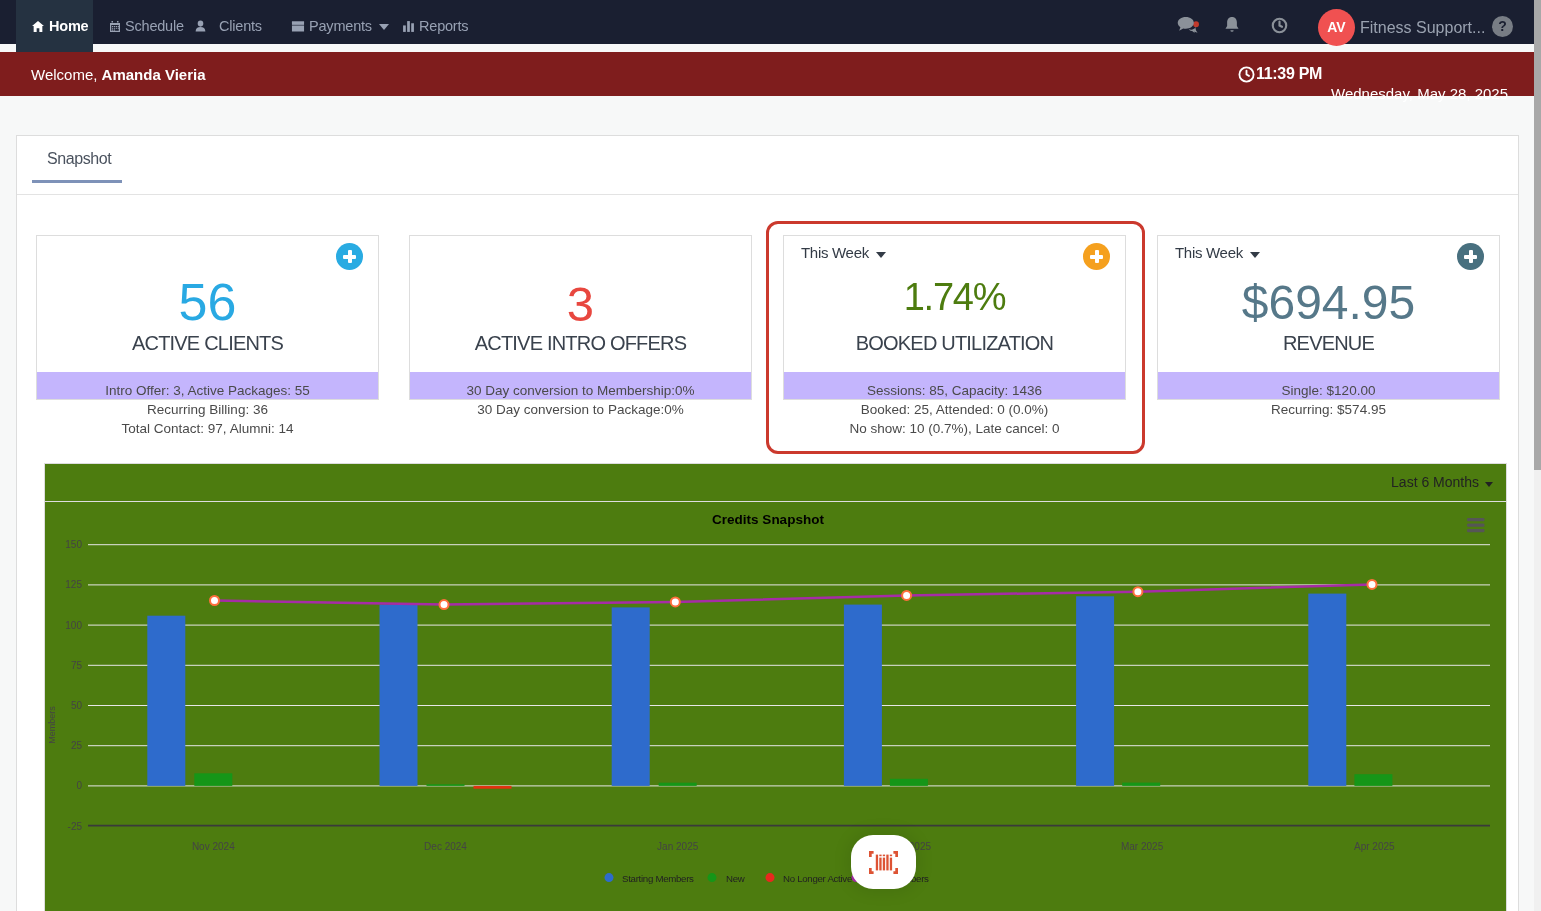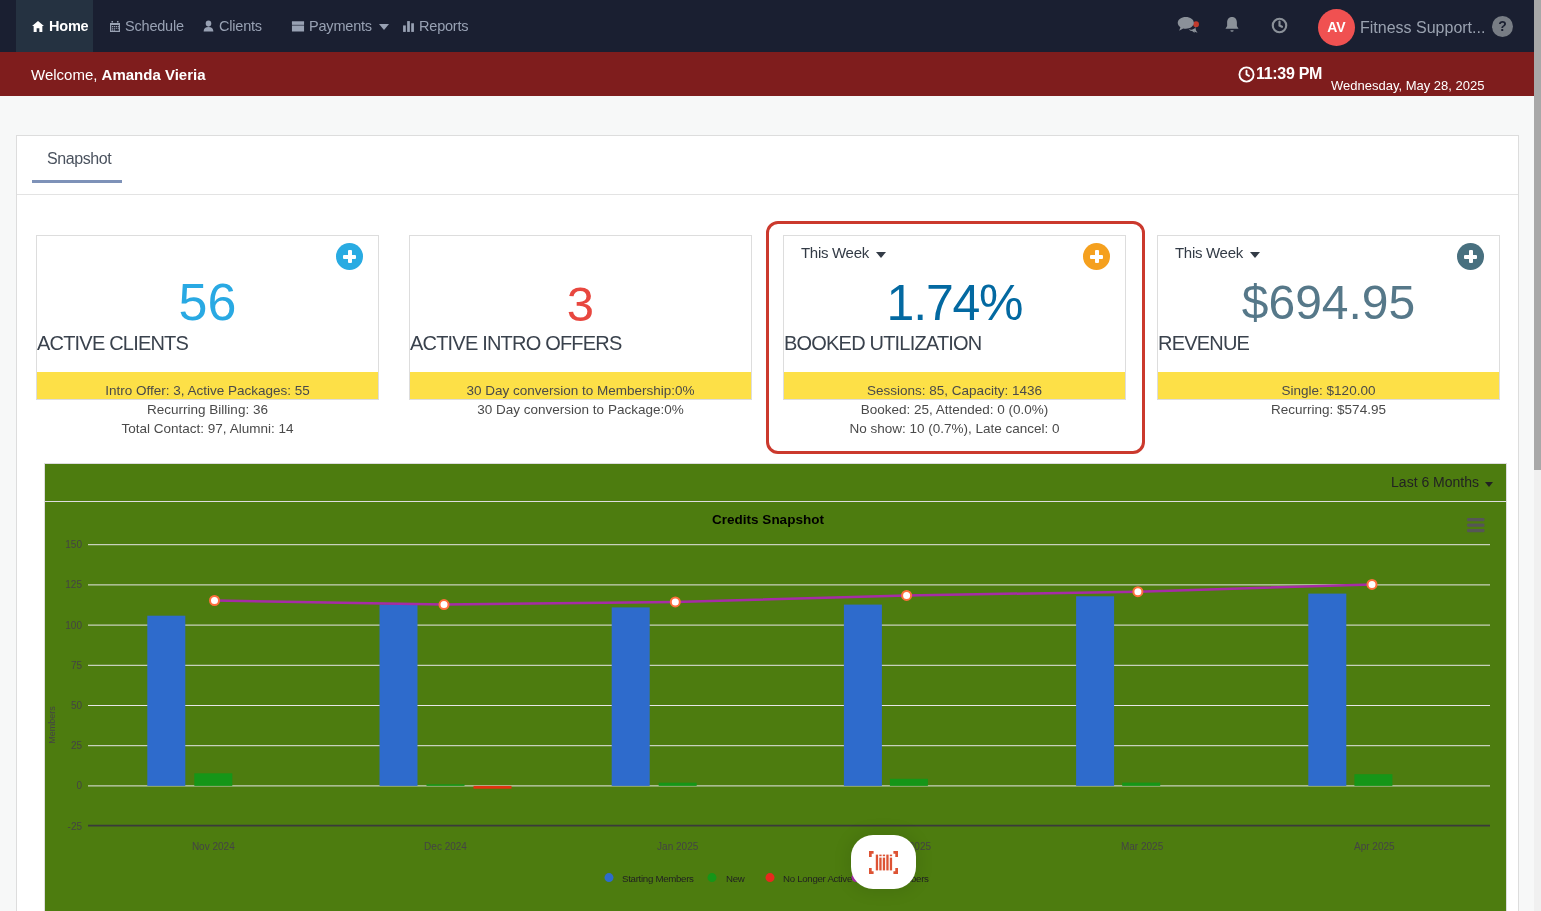--- a/index.html
+++ b/index.html
@@ -2,40 +2,40 @@
 <html><head>
 <meta charset="utf-8">
 <style>
   * { margin:0; padding:0; box-sizing:border-box; }
   html,body { width:1541px; height:911px; overflow:hidden; }
   body { font-family:"Liberation Sans", sans-serif; background:#f7f8f8; }
   #stage { position:relative; width:1541px; height:911px; overflow:hidden; }
   .abs { position:absolute; }
 
   
-  #nav { position:absolute; left:0; top:0; width:1541px; height:52px; background:#1a1f31; }
+  #nav { position:absolute; left:0; top:0; width:1541px; height:44px; background:#1a1f31; }
   #hometab { position:absolute; left:16px; top:0; width:77px; height:52px; background:#253241; }
   .navitem { position:absolute; top:0; height:52px; display:flex; align-items:center; color:#98a1b3; font-size:14.5px; letter-spacing:-0.2px; }
   .navitem svg { margin-right:4px; flex:none; }
   .navitem.active { color:#ffffff; font-weight:bold; }
 
   
   #welcome { position:absolute; left:0; top:52px; width:1541px; height:44px; background:#7f1d1d; color:#fff; }
 
   
   #panel { position:absolute; left:16px; top:135px; width:1503px; height:776px; background:#fff; border:1px solid #ddd; border-bottom:none; }
   #tabrow { position:absolute; left:0; top:0; width:1501px; height:59px; border-bottom:1px solid #e3e3e3; }
   #snaptab { position:absolute; left:30px; top:14px; font-size:16px; color:#4a525e; letter-spacing:-0.4px; }
   #snapline { position:absolute; left:15px; top:44px; width:90px; height:3px; background:#7e92b8; }
 
   
   .card { position:absolute; top:235px; width:343px; height:165px; background:#fff; border:1px solid #ddd; }
-  .card .foot { position:absolute; left:0; right:0; top:136px; bottom:0; background:#fde047; text-align:center; color:#4a4a4a; font-size:13.5px; line-height:19px; padding-top:9px; }
+  .card .foot { position:absolute; left:0; right:0; top:136px; bottom:0; background:#c4b5fd; text-align:center; color:#4a4a4a; font-size:13.5px; line-height:19px; padding-top:9px; }
   .card .num  { position:absolute; left:0; right:0; text-align:center; line-height:1; }
-  .card .lbl  { position:absolute; left:0; right:0; text-align:left; top:97px; font-size:20px; color:#3a424d; letter-spacing:-0.8px; line-height:1; }
+  .card .lbl  { position:absolute; left:0; right:0; text-align:center; top:97px; font-size:20px; color:#3a424d; letter-spacing:-0.8px; line-height:1; }
   .plusbtn { position:absolute; top:7px; right:15px; width:27px; height:27px; border-radius:50%; }
   .plusbtn:before { content:""; position:absolute; left:50%; top:50%; width:13px; height:4px; margin-left:-6.5px; margin-top:-2px; background:#fff; border-radius:1px; }
   .plusbtn:after  { content:""; position:absolute; left:50%; top:50%; width:4px; height:13px; margin-left:-2px; margin-top:-6.5px; background:#fff; border-radius:1px; }
   .thisweek { position:absolute; left:17px; top:8px; font-size:15px; color:#333b46; letter-spacing:-0.3px; }
   .caret { display:inline-block; width:0; height:0; border-left:5px solid transparent; border-right:5px solid transparent; border-top:6px solid currentColor; vertical-align:middle; margin-left:7px; margin-top:2px; }
   #redbox { position:absolute; left:766px; top:221px; width:379px; height:233px; border:3px solid #cb392d; border-radius:12px; }
 
   
   #chartpanel { position:absolute; left:44px; top:463px; width:1463px; height:511px; background:#4d7c0f; border:1px solid #ddd; border-bottom:none; }
   #chartbar { position:absolute; left:0; top:0; width:1461px; height:38px; border-bottom:1px solid #ddd; }
@@ -60,21 +60,21 @@
           <path d="M12 2 L23 11 H20 V22 H14.5 V15 H9.5 V22 H4 V11 H1 Z"></path>
         </svg>
       <span>Home</span>
     </div>
     <div class="navitem" style="left:109px;">
       <svg width="12" height="13" viewBox="0 0 24 24" fill="#98a1b3">
           <path d="M5 1 h3 v3 h-3 z M16 1 h3 v3 h-3 z M2 5 h20 v18 h-20 z M4.5 9 h15 v11.5 h-15 z M6 11 h2.4 v2 h-2.4 z M9.8 11 h2.4 v2 h-2.4 z M13.6 11 h2.4 v2 h-2.4 z M17.4 11 h2.2 v2 h-2.2 z M6 14.5 h2.4 v2 h-2.4 z M9.8 14.5 h2.4 v2 h-2.4 z M13.6 14.5 h2.4 v2 h-2.4 z M17.4 14.5 h2.2 v2 h-2.2 z M6 18 h2.4 v2 h-2.4 z M9.8 18 h2.4 v2 h-2.4 z" fill-rule="evenodd" clip-rule="evenodd"></path>
         </svg>
       <span>Schedule</span>
     </div>
-    <div class="navitem" style="left:202px;">
+    <div class="navitem" style="left:194px;gap:8px;">
       <svg width="13" height="14" viewBox="0 0 24 24" fill="#98a1b3">
           <path d="M12 2 a5.2 5.6 0 0 1 0 11.2 a5.2 5.6 0 0 1 0 -11.2 Z M3 22 c0-5.2 3.6-8 9-8 c5.4 0 9 2.8 9 8 Z"></path>
         </svg>
       <span>Clients</span>
     </div>
     <div class="navitem" style="left:291px;">
       <svg width="14" height="11" viewBox="0 0 24 20" fill="#98a1b3">
           <path d="M1 1 h22 v18 h-22 z M1 8 h22 v-4 h-22 z" fill-rule="evenodd"></path>
           <rect x="1" y="1" width="22" height="6"></rect>
         </svg>
@@ -108,21 +108,21 @@
     <div class="abs" style="left:1492px; top:16px; width:21px; height:21px; border-radius:50%; background:#787d85; color:#1a1f31; font-weight:bold; font-size:14px; text-align:center; line-height:21px;">?</div>
   </div>
 
   <div id="welcome">
     <div class="abs" style="left:31px; top:14px; font-size:15px;">Welcome, <b>Amanda Vieria</b></div>
     <svg class="abs" style="left:1238px; top:14px;" width="17" height="17" viewBox="0 0 24 24" fill="none" stroke="#fff" stroke-width="2.6">
         <circle cx="12" cy="12" r="10"></circle>
         <path d="M12 6.5 V12 L15.5 14" stroke-linecap="round"></path>
       </svg>
     <div class="abs" style="left:1256px; top:13px; font-size:16px; font-weight:bold; letter-spacing:-0.3px;">11:39 PM</div>
-    <div class="abs" style="left:1331px; top:26px; font-size:13px;">Wednesday, May 28, 2025</div>
+    <div class="abs" style="left:1331px; top:33px; font-size:15px;">Wednesday, May 28, 2025</div>
   </div>
 
   <div id="panel">
     <div id="tabrow">
       <div id="snaptab">Snapshot</div>
       <div id="snapline"></div>
     </div>
   </div>
 
   <div class="card" style="left:36px;padding-left:40px;">
@@ -133,21 +133,21 @@
   </div>
   <div class="card" style="left:409px;">
     <div class="num" style="top:44px; font-size:49px; color:#e8473f;">3</div>
     <div class="lbl">ACTIVE INTRO OFFERS</div>
     <div class="foot">30 Day conversion to Membership:0%<br>30 Day conversion to Package:0%</div>
   </div>
   <div id="redbox"></div>
   <div class="card" style="left:783px;">
     <div class="thisweek">This Week<span class="caret"></span></div>
     <div class="plusbtn" style="background:#f5a01e;"></div>
-    <div class="num" style="top:42px; font-size:50px; color:#0369a1; letter-spacing:-1.2px;">1.74%</div>
+    <div class="num" style="top:42px; font-size:38px; color:#4d7c0f; letter-spacing:-1.2px;">1.74%</div>
     <div class="lbl">BOOKED UTILIZATION</div>
     <div class="foot">Sessions: 85, Capacity: 1436<br>Booked: 25, Attended: 0 (0.0%)<br>No show: 10 (0.7%), Late cancel: 0</div>
   </div>
   <div class="card" style="left:1157px;">
     <div class="thisweek">This Week<span class="caret"></span></div>
     <div class="plusbtn" style="background:#48707f;"></div>
     <div class="num" style="top:43px; font-size:48px; color:#567889;">$694.95</div>
     <div class="lbl">REVENUE</div>
     <div class="foot">Single: $120.00<br>Recurring: $574.95</div>
   </div>

